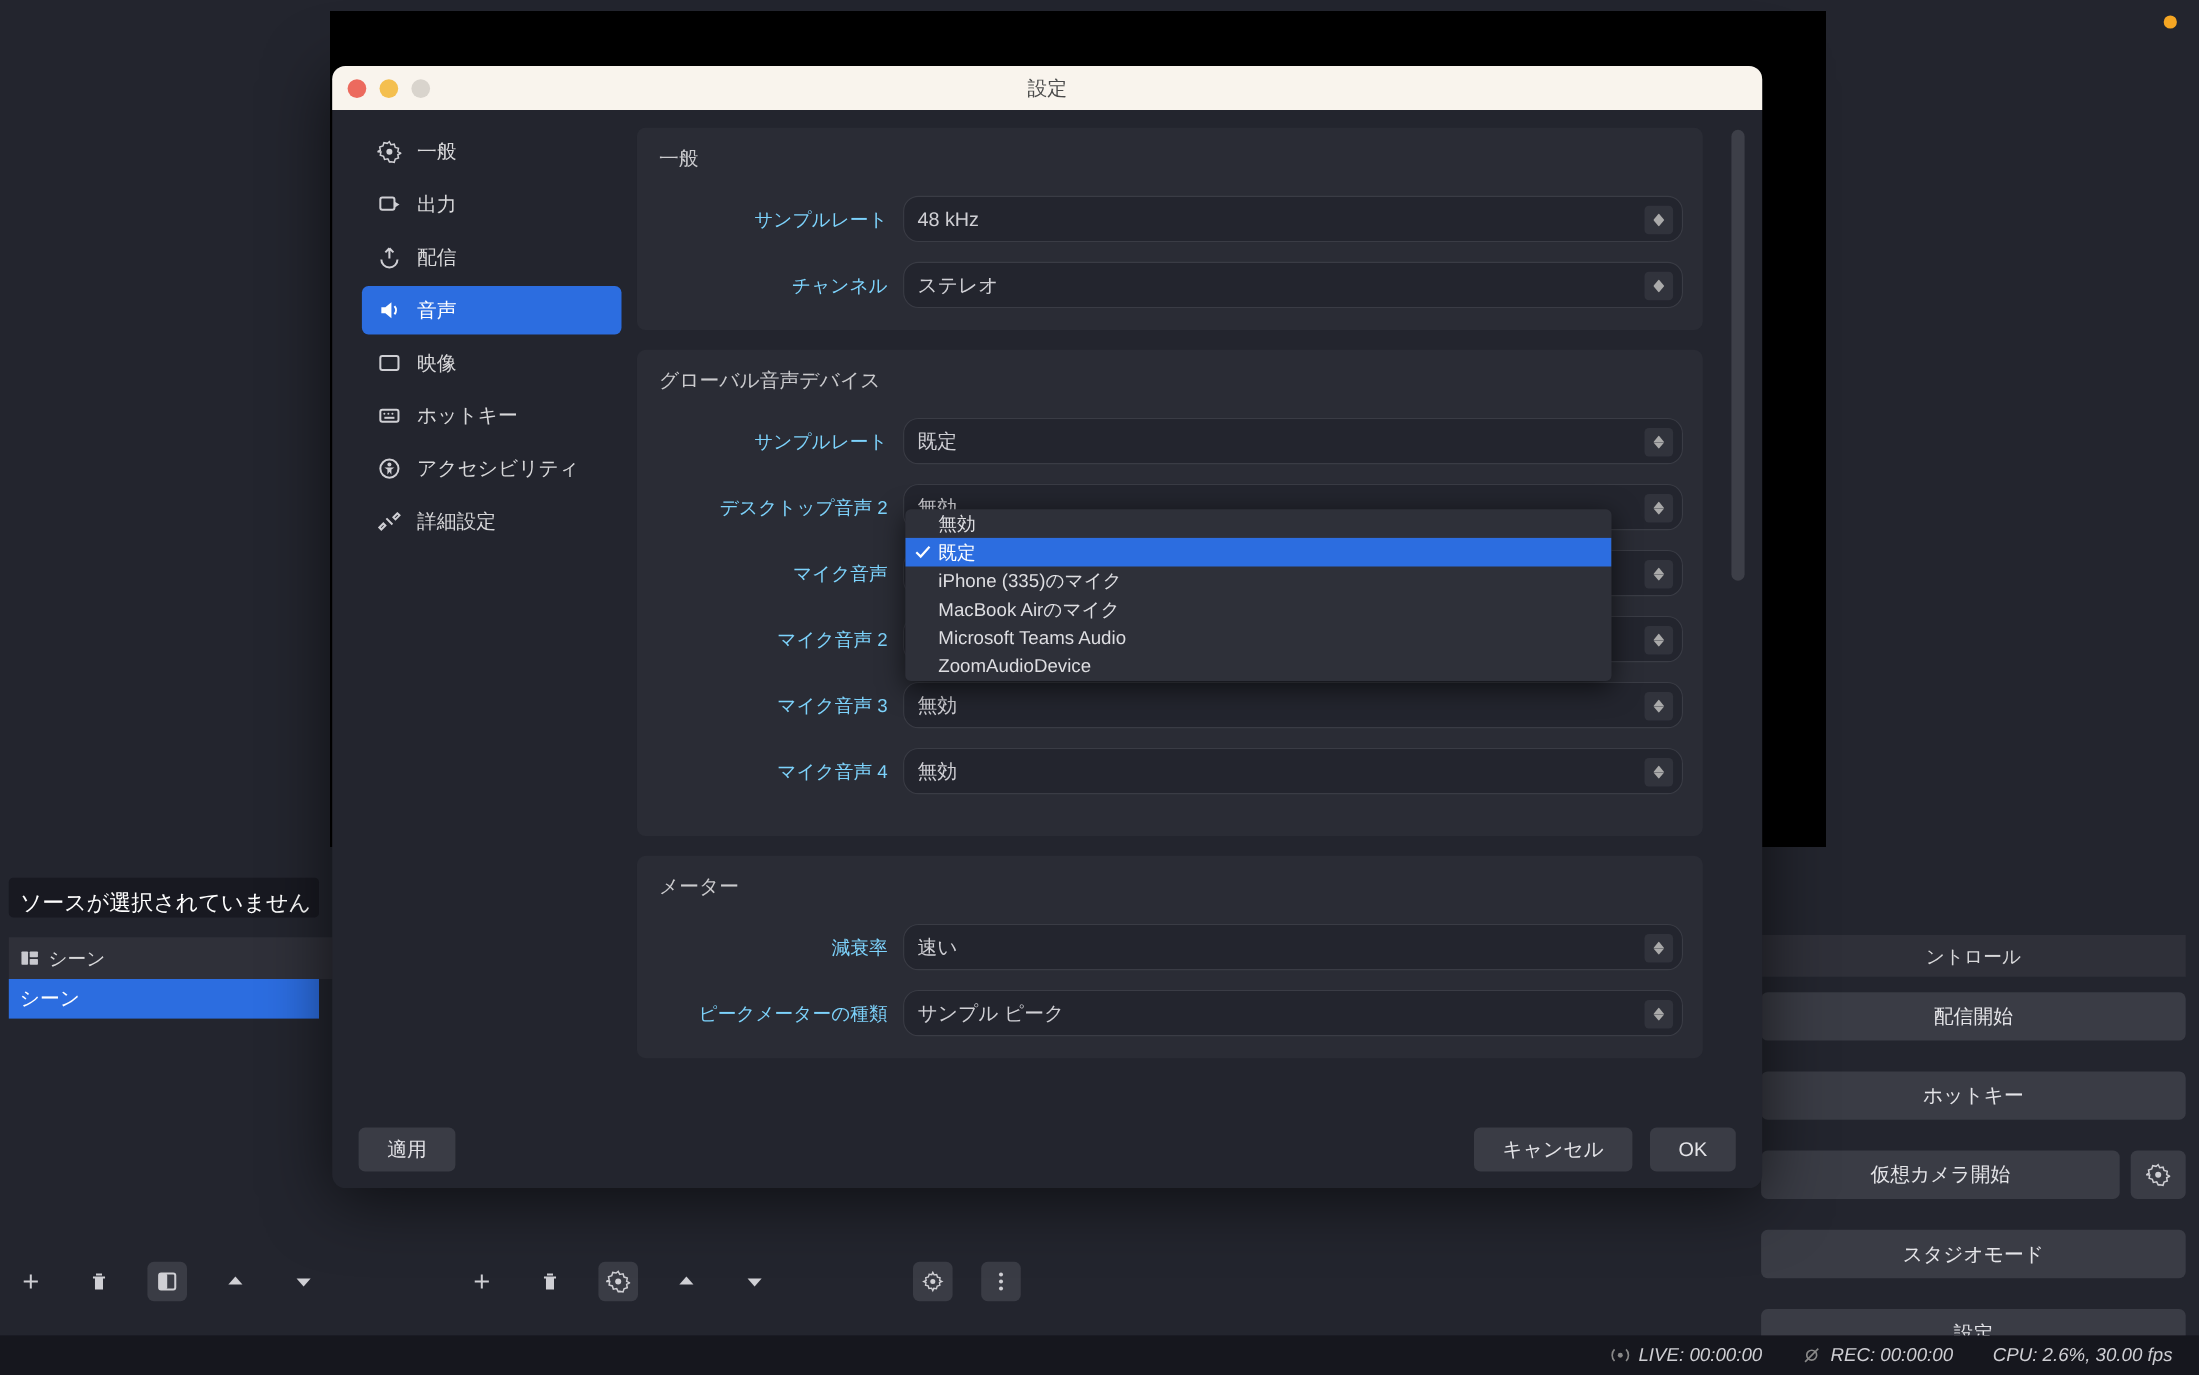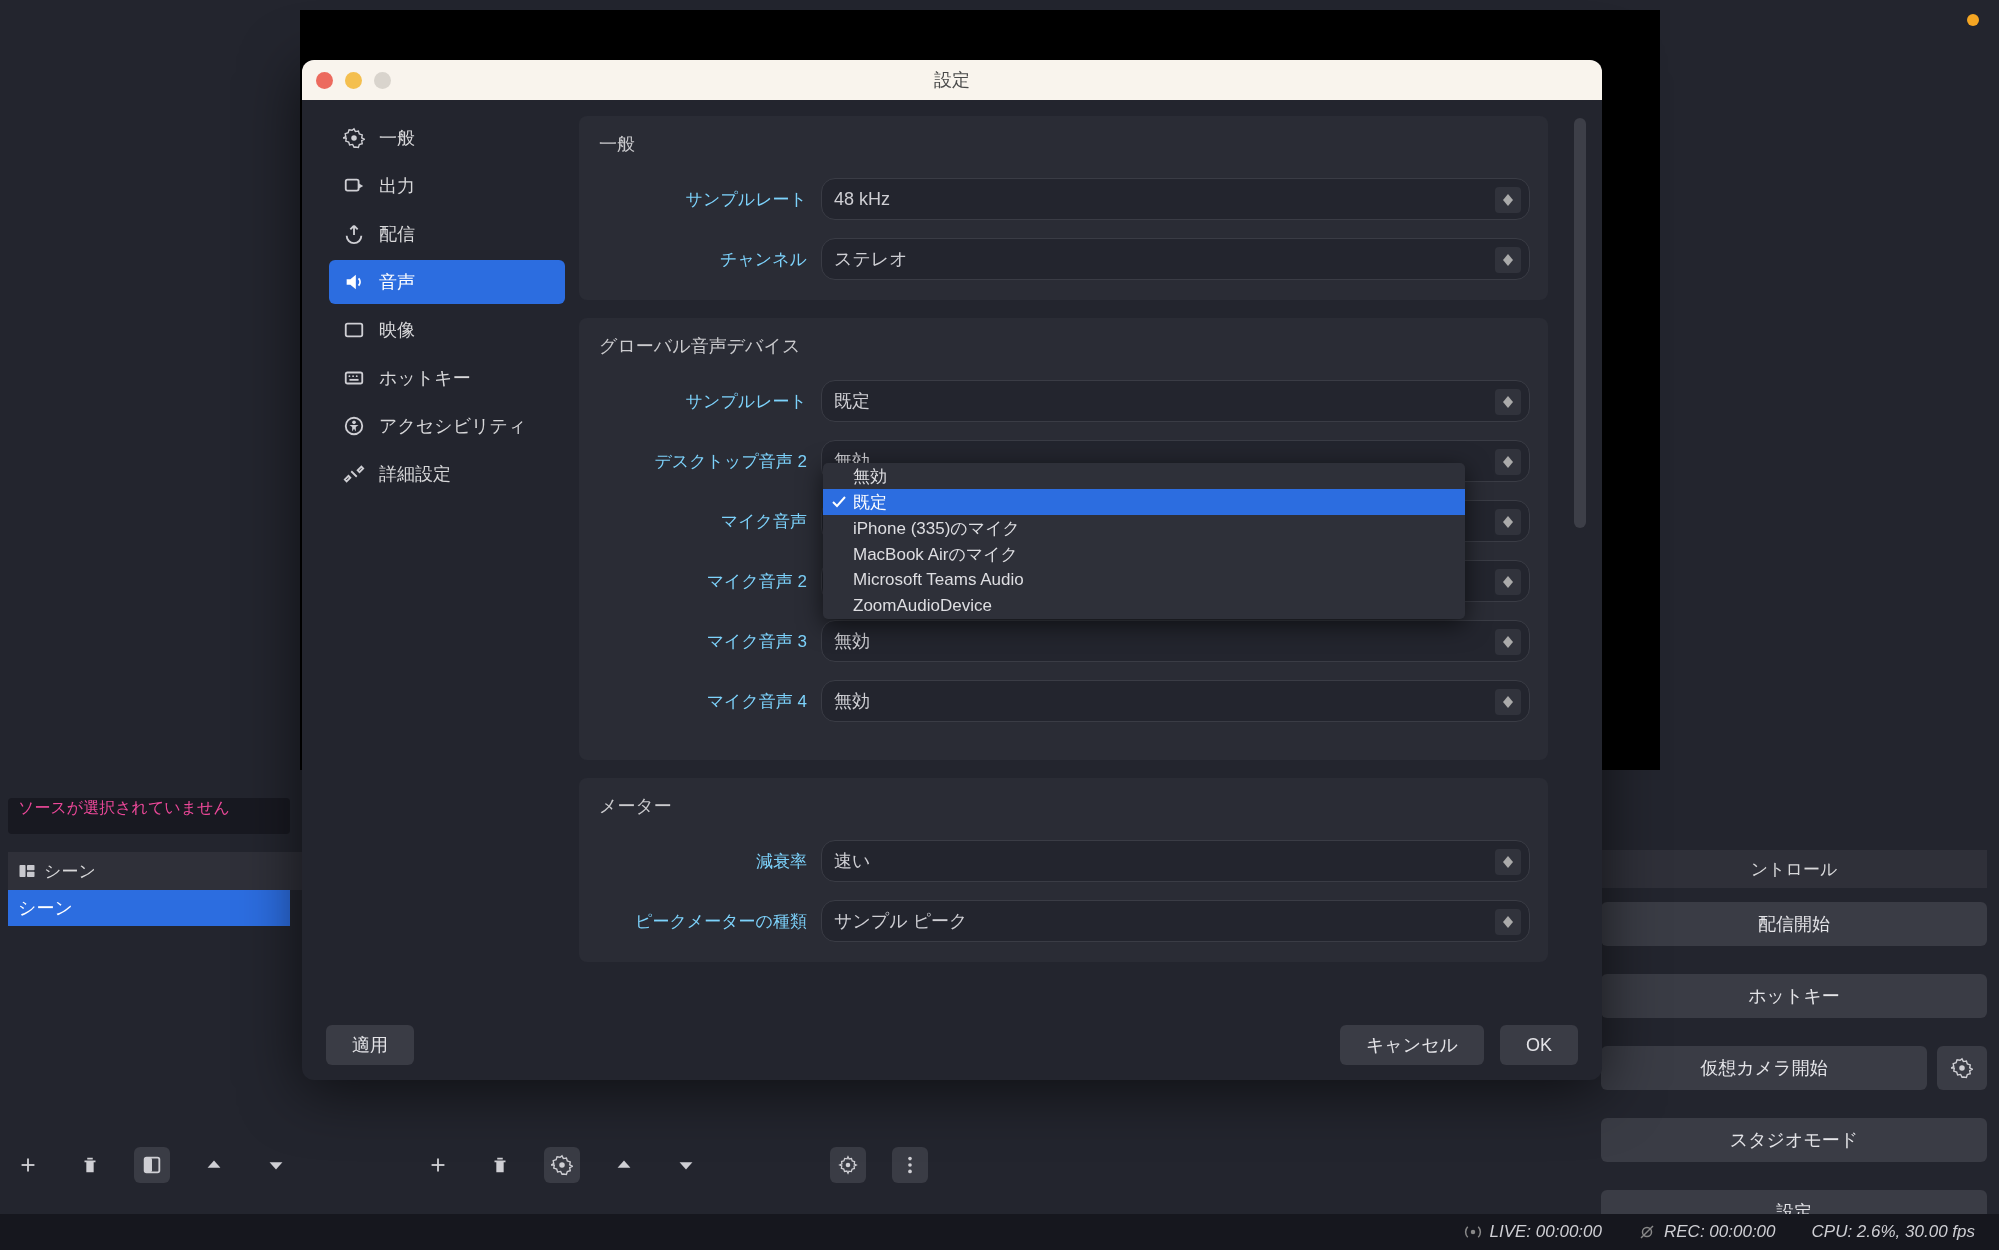--- a/index.html
+++ b/index.html
@@ -21,22 +21,22 @@
   .indicator-dot {
     position: absolute; right: 20px; top: 14px;
     width: 12px; height: 12px; border-radius: 50%;
     background: #f5a623;
   }
 
   .no-source {
     position: absolute; left: 8px; top: 798px;
     width: 282px; height: 36px;
     background: #181921; border-radius: 4px;
-    display: flex; align-items: flex-start; padding-left: 10px;
-    font-size: 16px; color: #ec4899;
+    display: flex; align-items: flex-end; padding-left: 10px;
+    font-size: 20px; color: #ffffff;
   }
 
   .panel-header {
     position: absolute; background: #2f3039;
     height: 38px; display: flex; align-items: center; gap: 8px;
     padding-left: 10px; font-size: 17px;
   }
   #scene-header { left: 8px; top: 852px; width: 388px; }
   .panel-icon { width: 18px; height: 18px; display: inline-flex; }
   .panel-icon svg { width: 100%; height: 100%; fill: #c8c8ce; }

